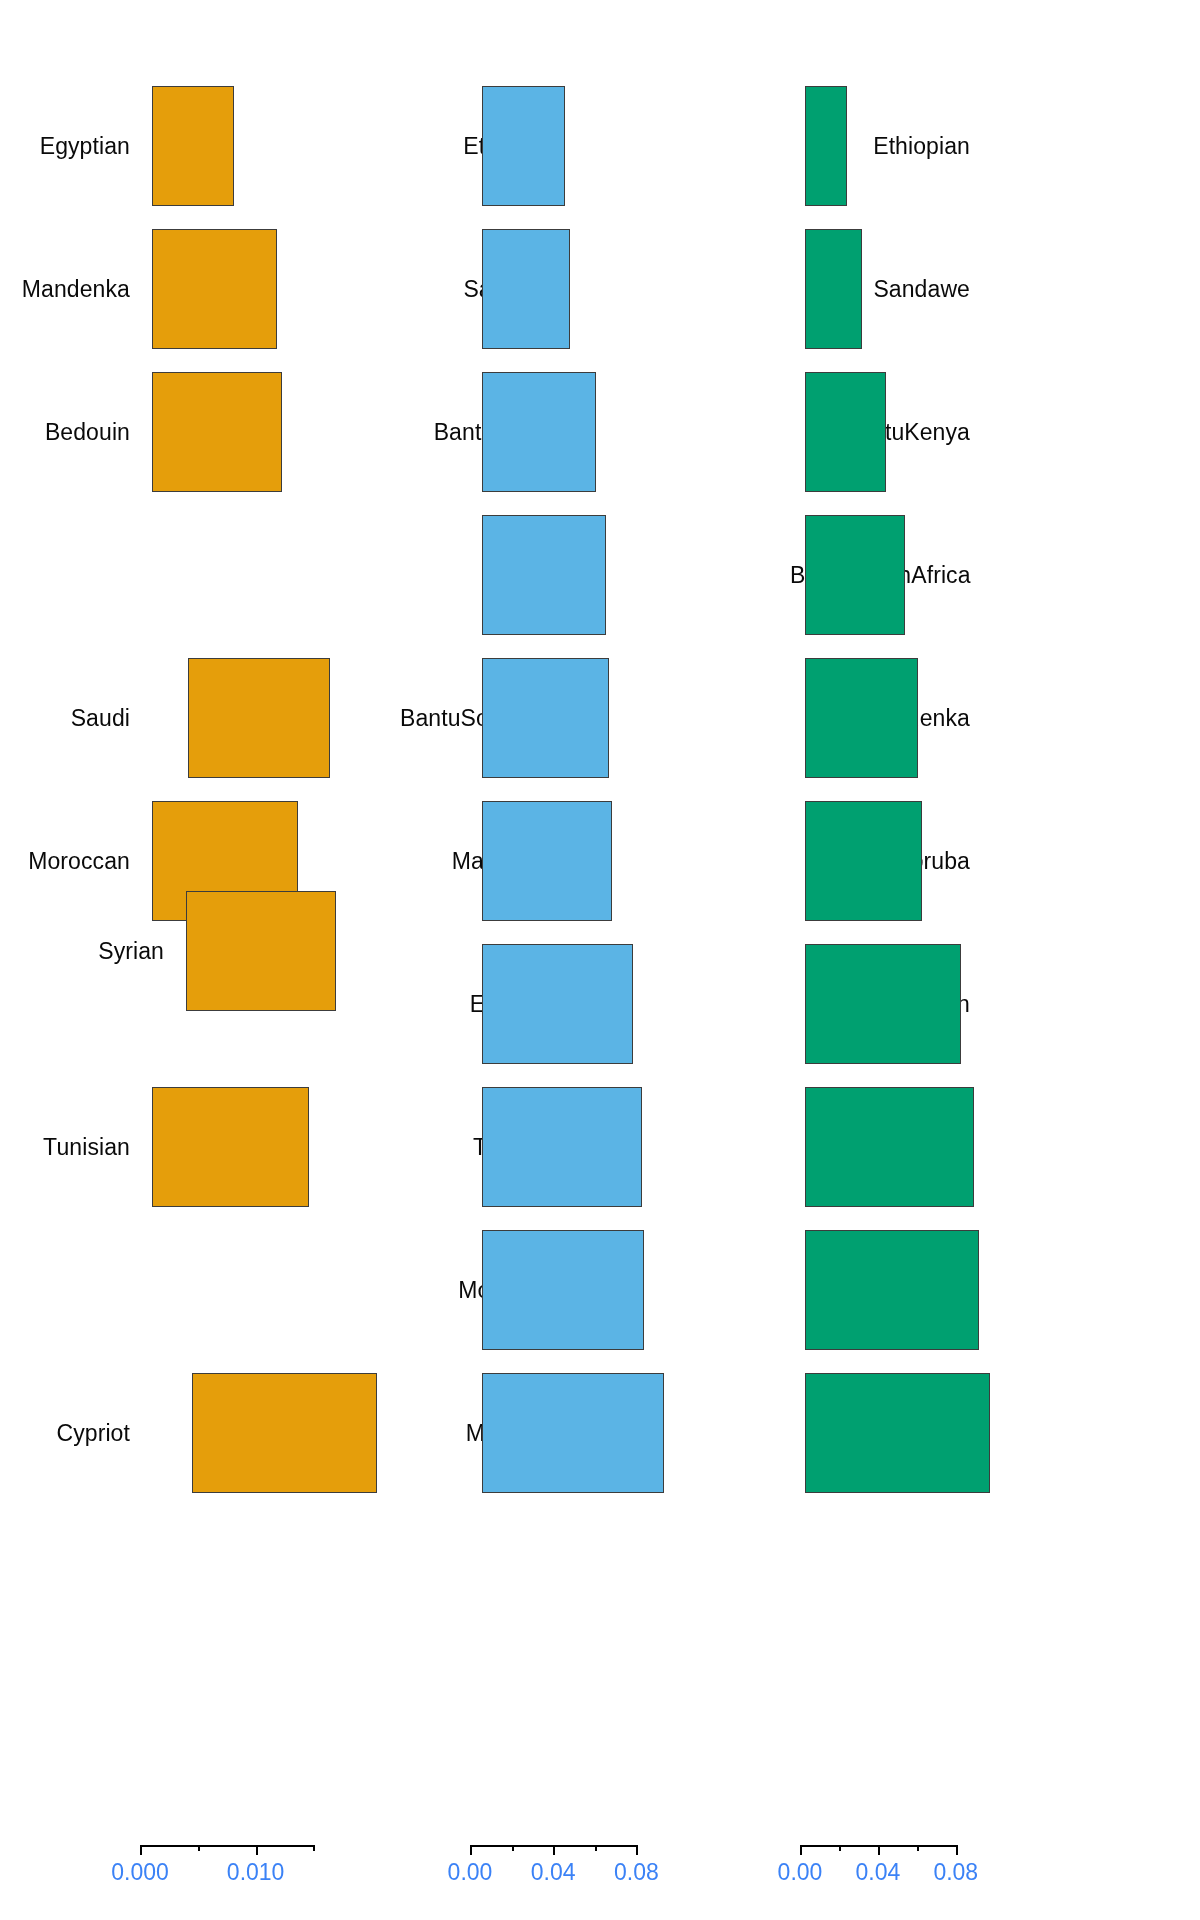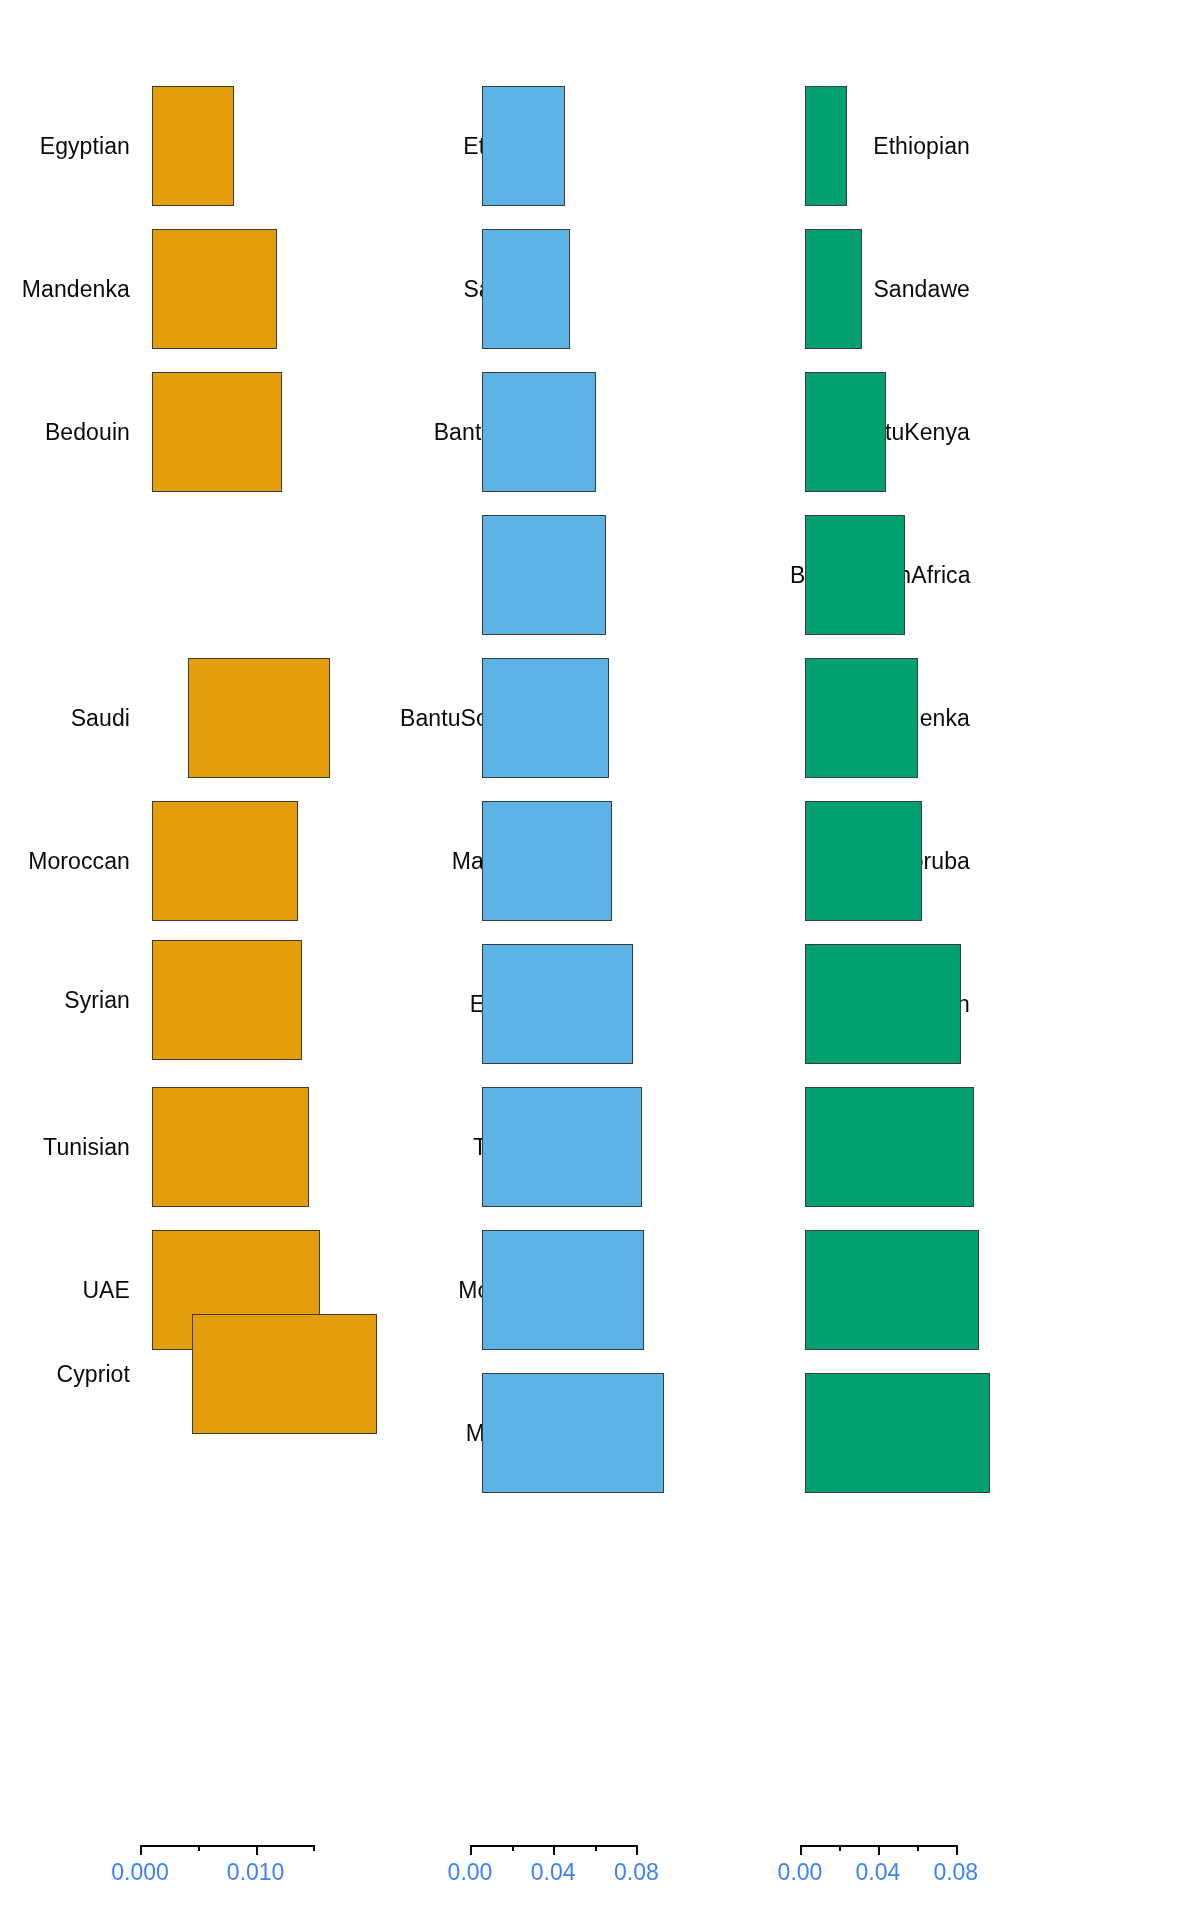--- a/index.html
+++ b/index.html
@@ -150,39 +150,33 @@
             <div class="bar-track">
               <div class="bar" style="width: 141.641px; background: rgb(229, 158, 11); left: 10px;"></div>
             </div>
           </div>
           <div class="row" style="top: 801px; height: 120px;">
             <div class="row-label" style="width: 130px;">Moroccan</div>
             <div class="bar-track">
               <div class="bar" style="width: 145.688px; background: rgb(229, 158, 11); left: 10px;"></div>
             </div>
           </div>
-          <div class="row" style="top: 940px; height: 120px;">
+          <div class="row" style="top: 891px; height: 120px; padding-left: 34px;">
             <div class="row-label" style="width: 130px;">Syrian</div>
             <div class="bar-track">
               <div class="bar" style="width: 149.734px; background: rgb(229, 158, 11); left: 10px;"></div>
             </div>
           </div>
           <div class="row" style="top: 1087px; height: 120px;">
             <div class="row-label" style="width: 130px;">Tunisian</div>
             <div class="bar-track">
               <div class="bar" style="width: 157.25px; background: rgb(229, 158, 11); left: 10px;"></div>
             </div>
           </div>
-          <div class="row" style="top: 1230px; height: 120px;">
-            <div class="row-label" style="width: 130px;">UAE</div>
-            <div class="bar-track">
-              <div class="bar" style="width: 168.234px; background: rgb(229, 158, 11); left: 10px;"></div>
-            </div>
-          </div>
-          <div class="row" style="top: 1314px; height: 120px; gap: 40px;">
+          <div class="row" style="top: 1373px; height: 120px; gap: 40px;">
             <div class="row-label" style="width: 130px;">Cypriot</div>
             <div class="bar-track">
               <div class="bar" style="width: 185px; background: rgb(229, 158, 11); left: 10px;"></div>
             </div>
           </div>
         </div>
       <div class="axis" style="left: 0px; top: 1845px; width: 400px;">
           <div class="axis-line" style="left: 140px; width: 173.438px;"></div>
           <div class="tick" style="left: 140px;"></div>
           <div class="tick-label" style="left: 140px;">0.000</div>

